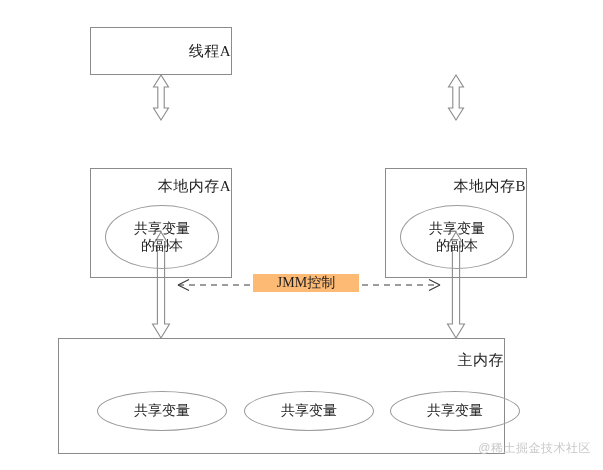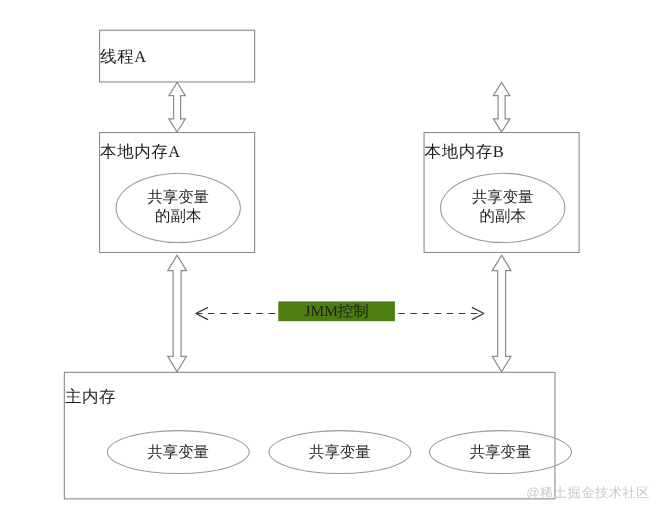--- a/index.html
+++ b/index.html
@@ -27,37 +27,38 @@
   }
   .box {
     position: absolute;
     box-sizing: border-box;
     border: 1px solid #8b8b8b;
     background: transparent;
   }
   .box-label {
     position: absolute;
     width: 100%;
-    text-align: left;
+    text-align: right;
     font-size: 15px;
     letter-spacing: 0.5px;
     color: #1e1e1e;
     white-space: nowrap;
   }
   #thread-a, #thread-b {
     width: 142px;
     height: 48px;
   }
   #thread-a { left: 90px; top: 27px; }
   #thread-b { left: 385px; top: 27px; }
   #thread-a .box-label, #thread-b .box-label { top: 14px; }
 
   #local-a, #local-b {
     width: 142px;
     height: 110px;
+    margin-top: 48px;
   }
   #local-a { left: 90px; top: 120px; }
   #local-b { left: 385px; top: 120px; text-decoration: underline; }
   #local-a .box-label.title, #local-b .box-label.title { top: 8px; }
 
   .inner-ellipse {
     position: absolute;
     left: 14px;
     top: 36px;
     width: 114px;
@@ -107,21 +108,21 @@
   #mem-var-2 { left: 331px; }
 
   #jmm-label {
     position: absolute;
     left: 253px;
     top: 274px;
     width: 106px;
     text-align: center;
     font-size: 14px;
     color: #1e1e1e;
-    background: #4d7c0f;
+    background: #fdba74;
     white-space: nowrap;
   }
 
   #watermark {
     position: absolute;
     right: 12px;
     top: 440px;
     font-size: 12px;
     color: #c9c9c9;
     letter-spacing: 0.5px;

